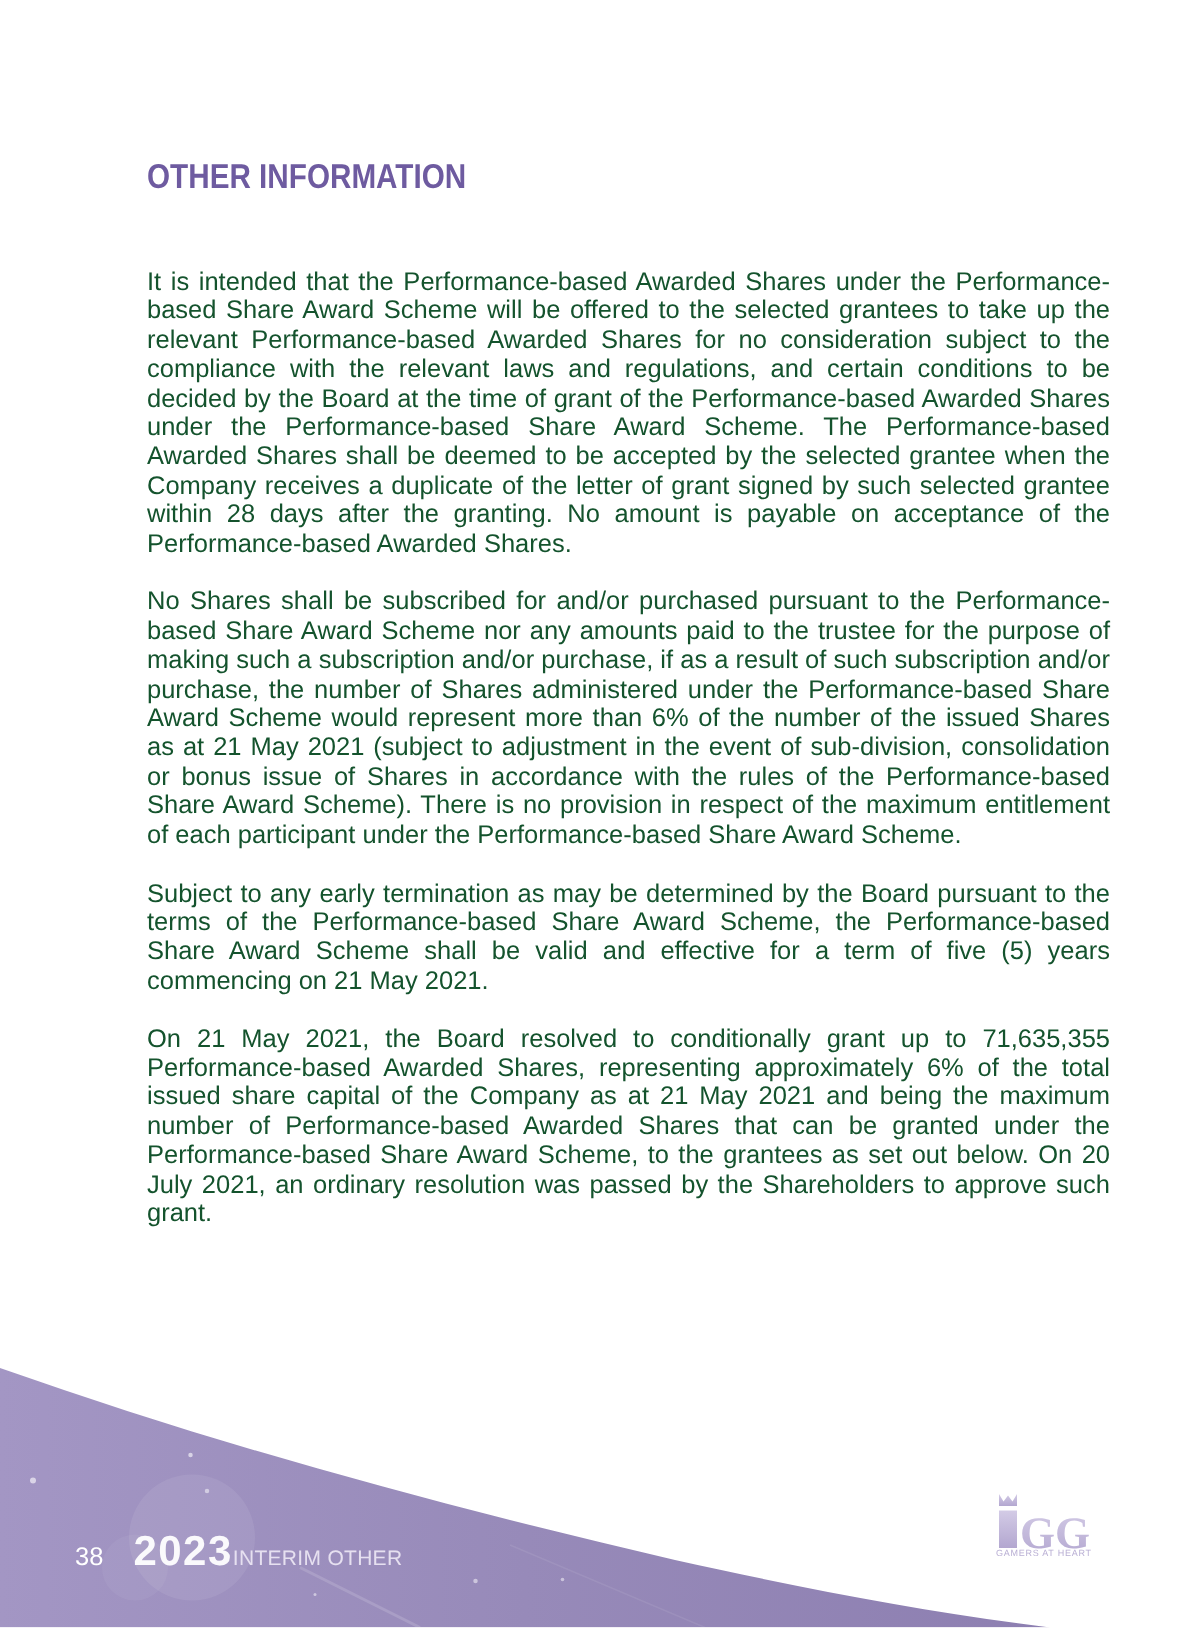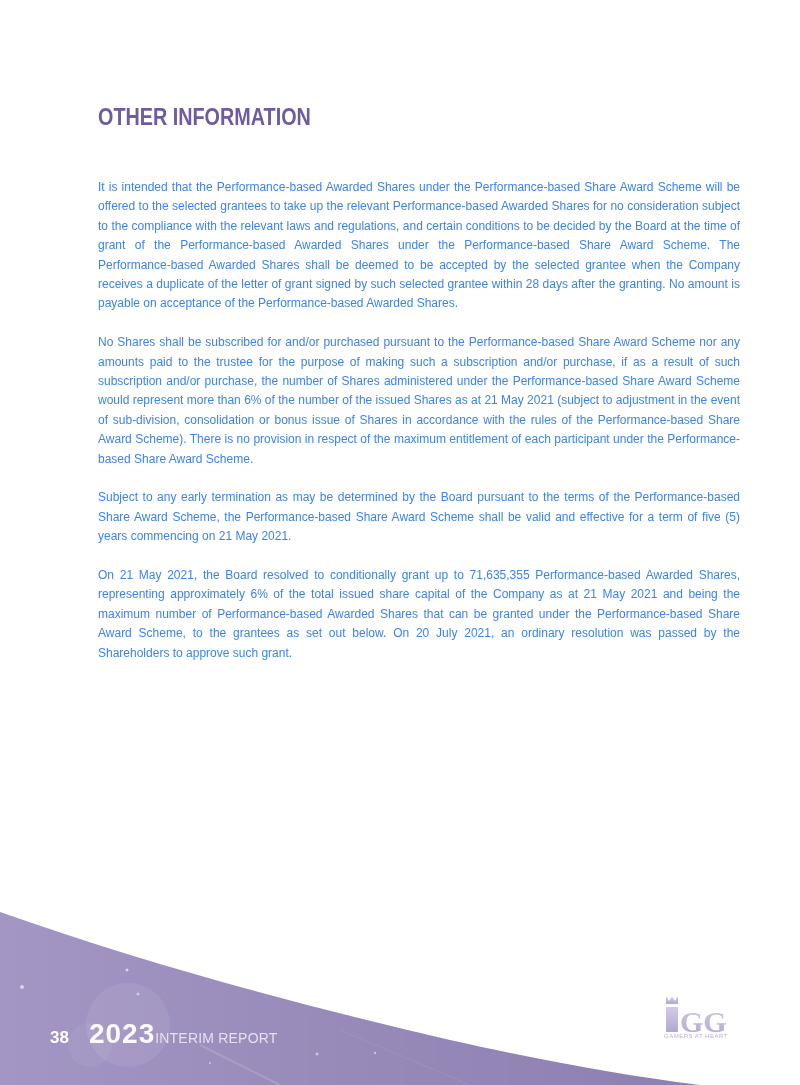--- a/index.html
+++ b/index.html
@@ -13,29 +13,29 @@
     font-family:"Liberation Sans", sans-serif;
     font-weight:bold; font-size:23px; letter-spacing:0px;
     color:#6e5ba0;
     transform:scaleX(0.86); transform-origin:left top;
     margin:0;
   }
   .body-text {
     position:absolute; left:98px; top:178px; width:642px;
   }
   .para {
-    font-size:12px; line-height:19.4px; color:#3b82f6;
+    font-size:17px; line-height:19.4px; color:#14532d;
     text-align:justify; margin:0 0 19.4px 0;
   }
   .footer-wave { position:absolute; left:0; top:880px; width:800px; height:205px; }
   .footer-text {
     position:absolute; top:1018px; left:50px; height:32px;
     display:flex; align-items:baseline; color:#ffffff;
   }
-  .page-number { font-size:17px; font-weight:bold; margin-right:20px; }
+  .page-number { font-size:17px; font-weight:normal; margin-right:20px; }
   .year { font-size:28px; font-weight:bold; letter-spacing:1px; opacity:0.95; }
   .report-label { font-size:14px; color:#e6e0f0; letter-spacing:0.2px; }
   .logo {
     position:absolute; left:660px; top:994px; width:80px; height:48px;
   }
   .logo-tagline {
     position:absolute; left:664px; top:1033px; font-size:6px; color:#b9afd4; letter-spacing:0.5px;
   }
 </style>
 </head>
@@ -67,21 +67,21 @@
   <circle cx="127" cy="970" r="1.5" fill="#ffffff" opacity="0.6"></circle>
   <circle cx="138" cy="994" r="1.5" fill="#ffffff" opacity="0.5"></circle>
   <circle cx="317" cy="1054" r="1.5" fill="#ffffff" opacity="0.5"></circle>
   <circle cx="375" cy="1053" r="1.2" fill="#ffffff" opacity="0.5"></circle>
   <circle cx="210" cy="1063" r="1" fill="#ffffff" opacity="0.5"></circle>
 </svg>
 
 <div class="footer-text">
   <span class="page-number">38</span>
   <span class="year">2023</span>
-  <span class="report-label">INTERIM REPORT</span>
+  <span class="report-label">INTERIM OTHER</span>
 </div>
 
 <svg class="logo" viewBox="0 0 80 48">
   <defs>
     <linearGradient id="logoGrad" x1="0" y1="0" x2="0" y2="1">
       <stop offset="0" stop-color="#d3cbe6"></stop>
       <stop offset="1" stop-color="#b3a7d0"></stop>
     </linearGradient>
   </defs>
   <path d="M6,2 L9,7 L12,3 L15,7 L18,2 L18,10 L6,10 Z" fill="url(#logoGrad)"></path>

